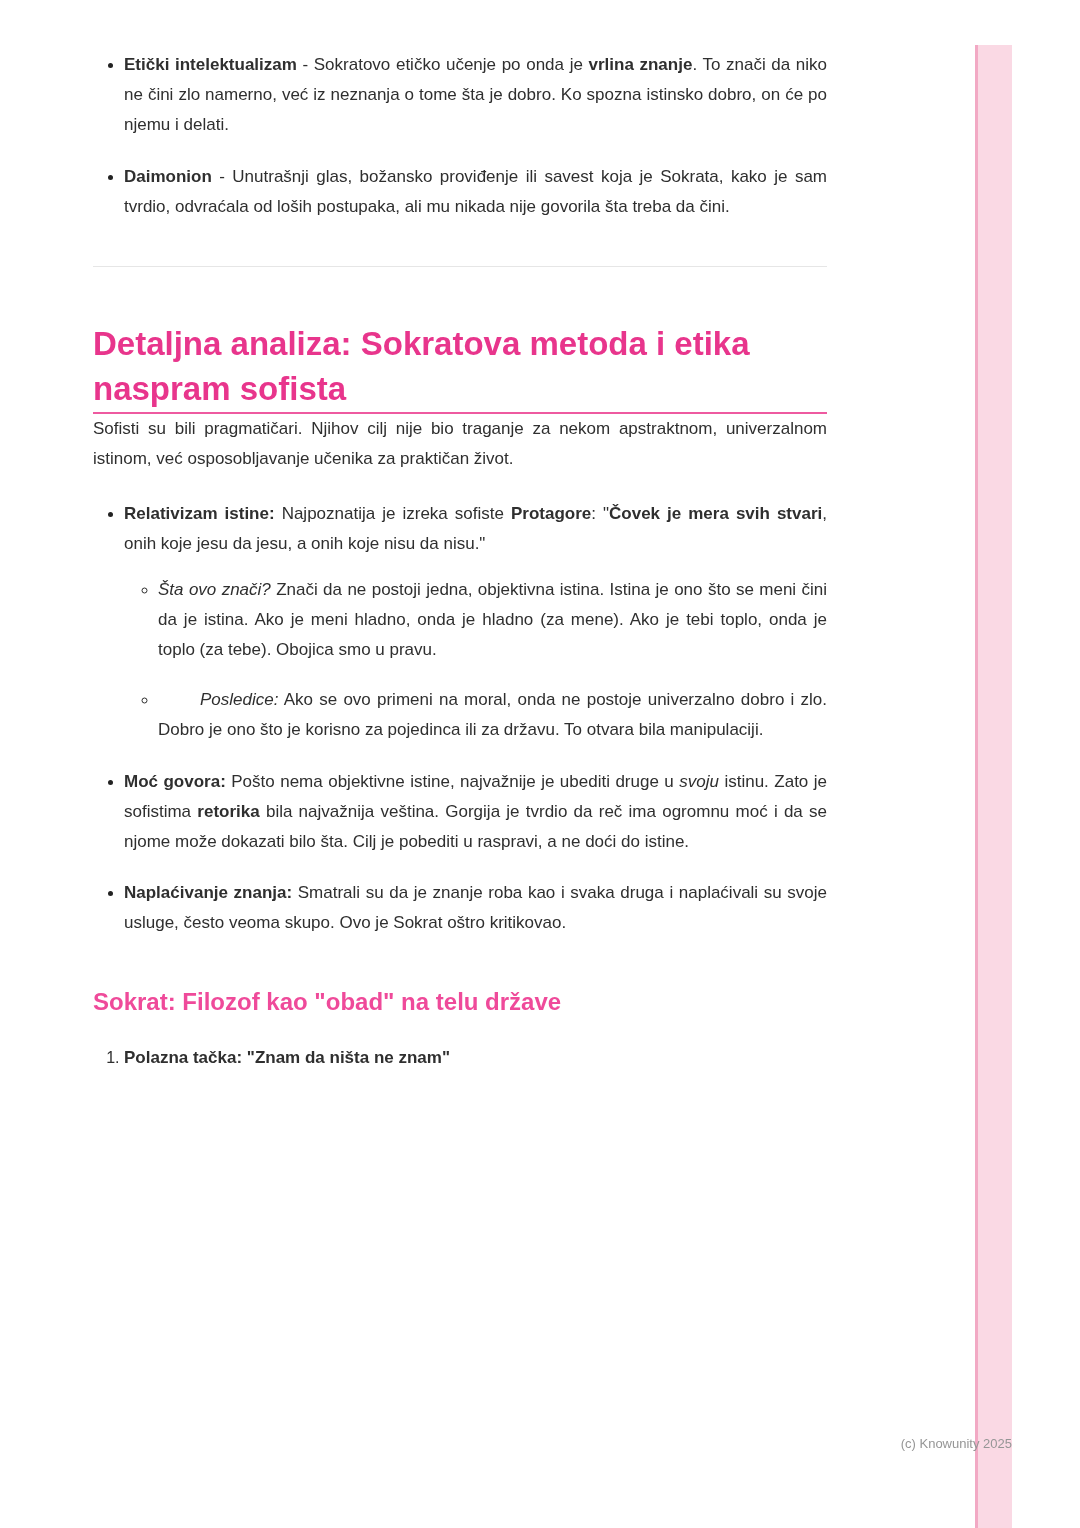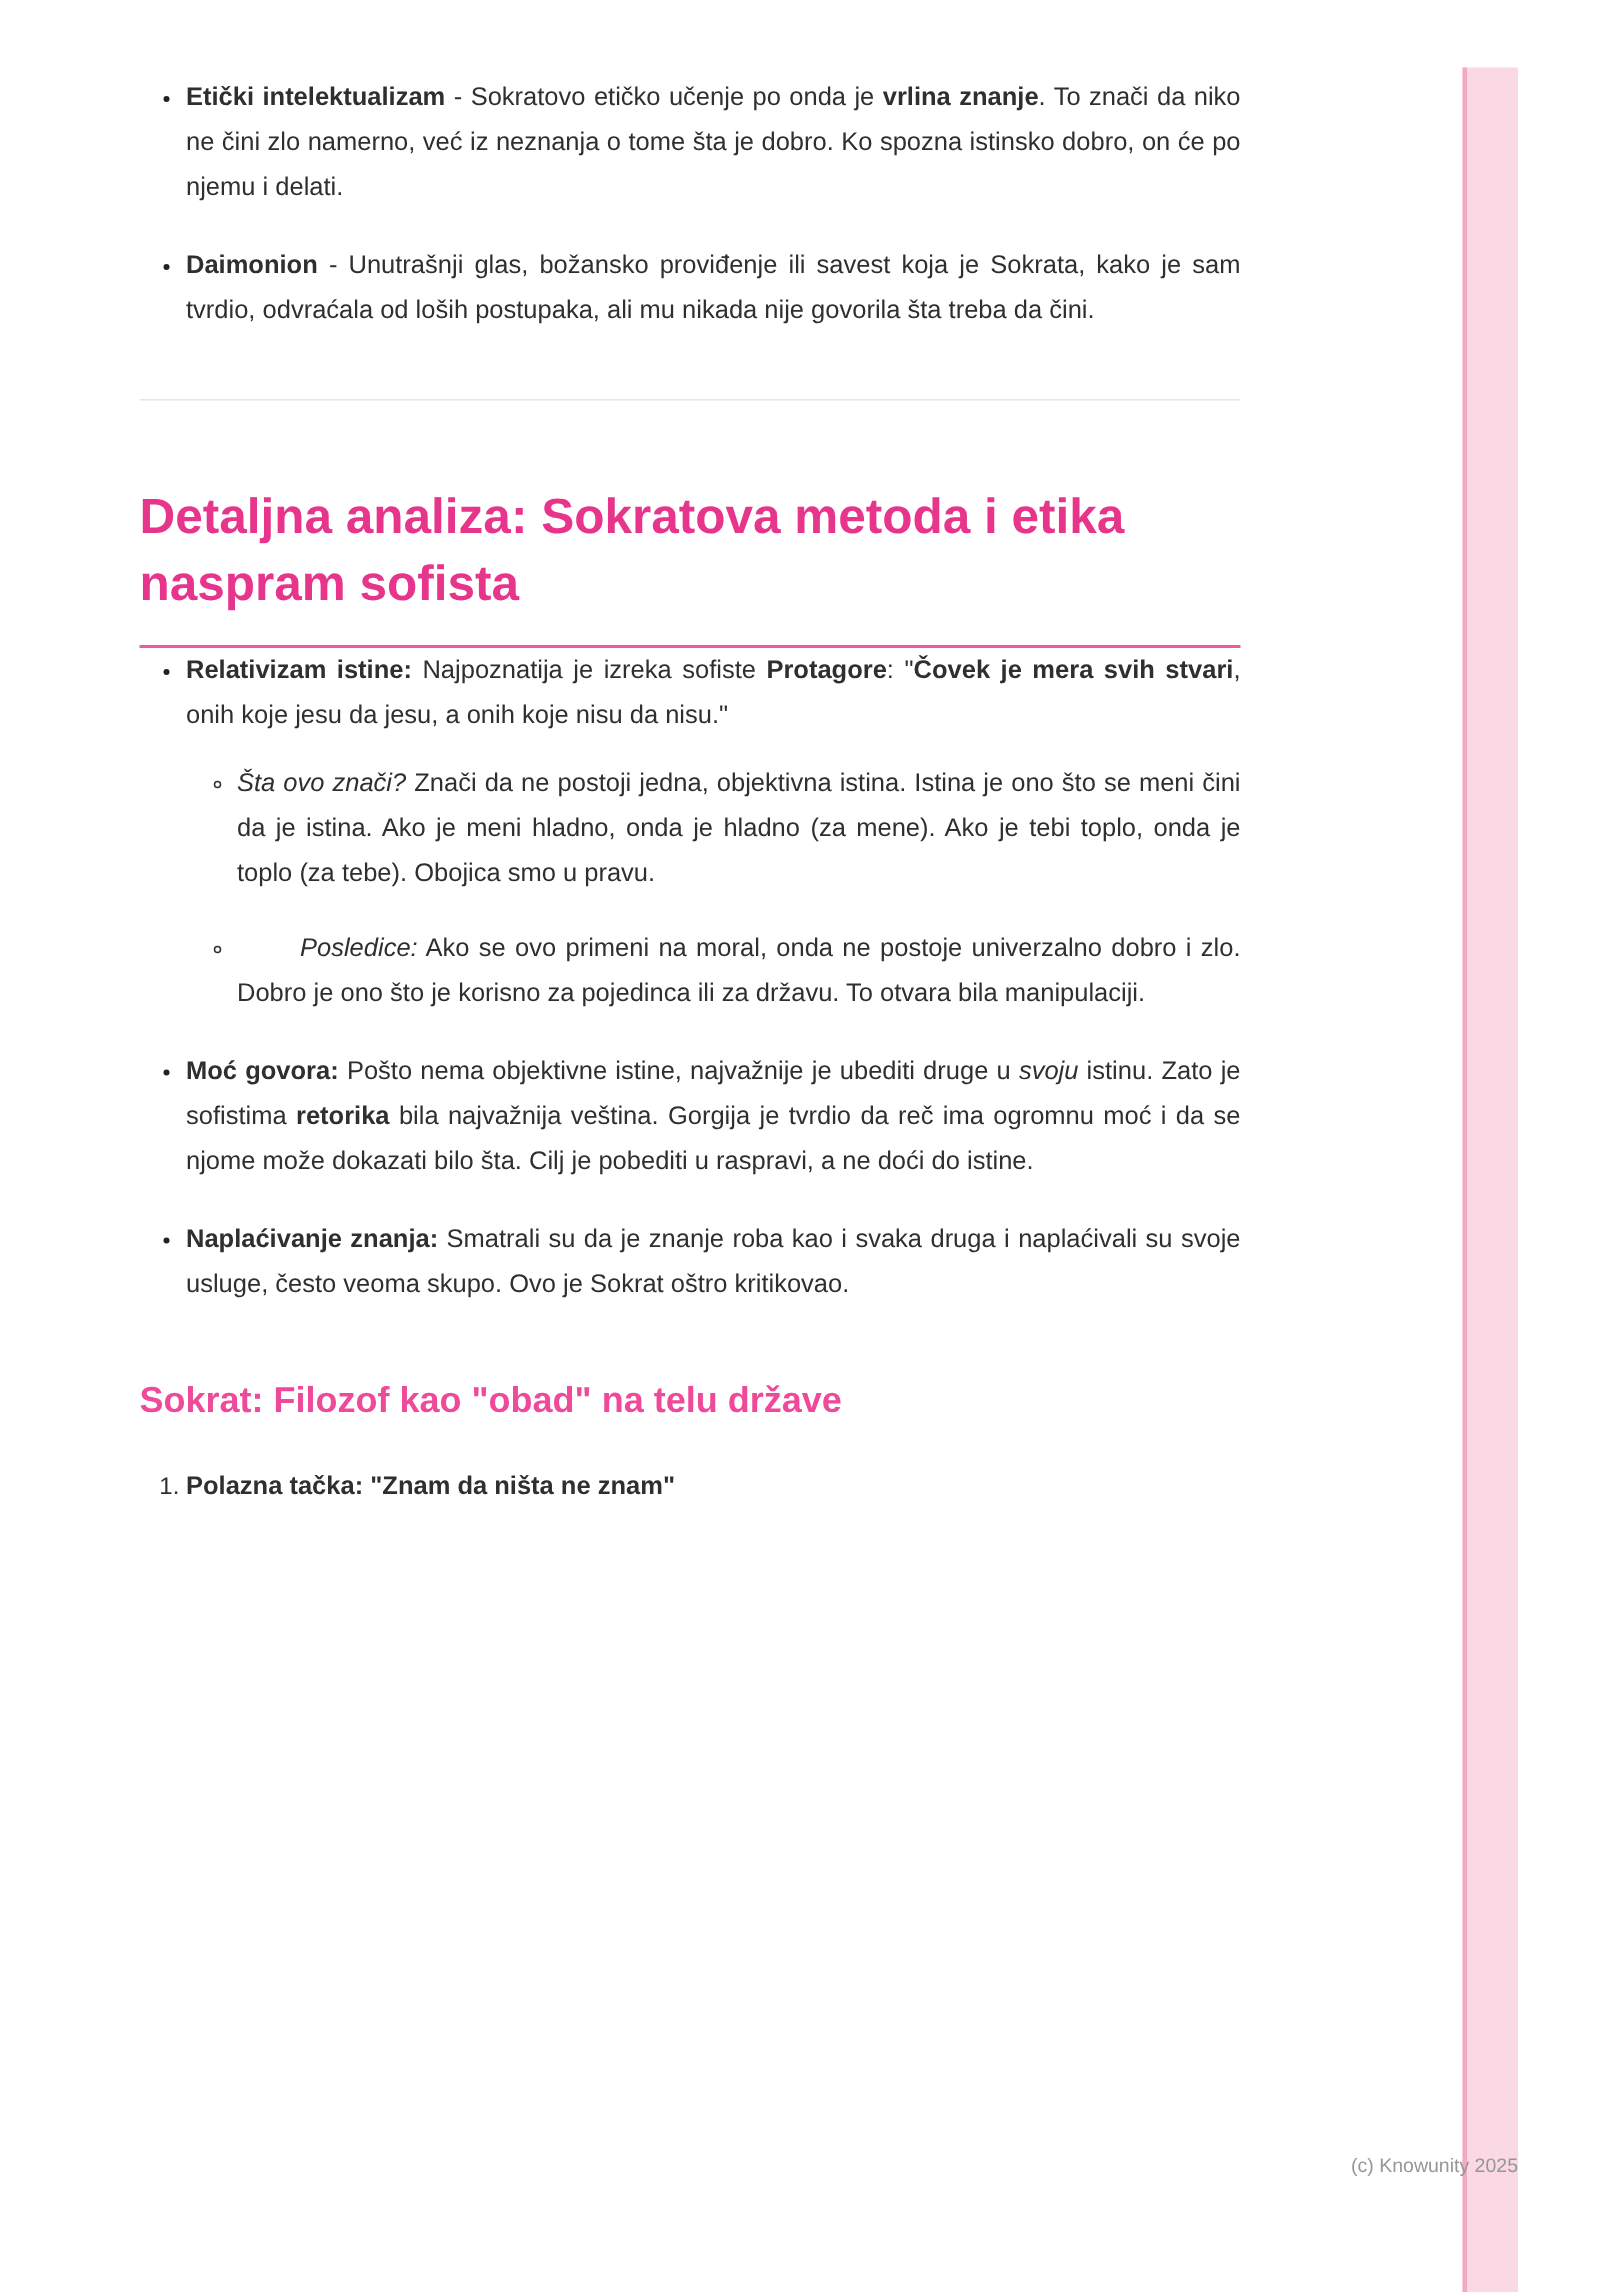--- a/index.html
+++ b/index.html
@@ -59,21 +59,20 @@
   }
   ol.numbered-list > li { margin-bottom: 20px; }
 
   .divider {
     border: none;
     border-top: 1px solid var(--divider, #e6e6e6);
     margin: 44px 0 0 0;
   }
   h1.main-heading {
     margin: 54px 0 0 0;
-    padding-bottom: 18px;
     border-bottom: 2px solid var(--underline, #ef5ca0);
     color: var(--accent, #e8358c);
     font-size: 33px;
     line-height: 1.38;
     font-weight: 700;
     letter-spacing: 0;
   }
   h2.section-heading {
     margin: 48px 0 26px 0;
     color: var(--accent-light, #f0509e);
@@ -105,20 +104,21 @@
     <li>
       <div class="li-text"><span style="font-weight: 700;">Daimonion</span><span> - Unutrašnji glas, božansko proviđenje ili savest koja je Sokrata, kako je sam tvrdio, odvraćala od loših postupaka, ali mu nikada nije govorila šta treba da čini.</span></div>
     </li>
   </ul>
 
   <hr class="divider">
 
   <h1 class="main-heading">Detaljna analiza: Sokratova metoda i etika naspram sofista</h1>
 
 
+  <p class="body-text">Sofisti su bili pragmatičari. Njihov cilj nije bio traganje za nekom apstraktnom, univerzalnom istinom, već osposobljavanje učenika za praktičan život.</p>
 
   <ul class="bullet-list">
     <li>
       <div class="li-text"><span style="font-weight: 700;">Relativizam istine:</span><span> Najpoznatija je izreka sofiste </span><span style="font-weight: 700;">Protagore</span><span>: "</span><span style="font-weight: 700;">Čovek je mera svih stvari</span><span>, onih koje jesu da jesu, a onih koje nisu da nisu."</span></div>
       <ul class="sub-list">
         <li>
           <div class="li-text"><span style="font-style: italic;">Šta ovo znači?</span><span> Znači da ne postoji jedna, objektivna istina. Istina je ono što se meni čini da je istina. Ako je meni hladno, onda je hladno (za mene). Ako je tebi toplo, onda je toplo (za tebe). Obojica smo u pravu.</span></div>
         </li>
         <li>
           <div class="li-text"><span style="font-style: italic; margin-left: 42px;">Posledice:</span><span> Ako se ovo primeni na moral, onda ne postoje univerzalno dobro i zlo. Dobro je ono što je korisno za pojedinca ili za državu. To otvara bila manipulaciji.</span></div>

